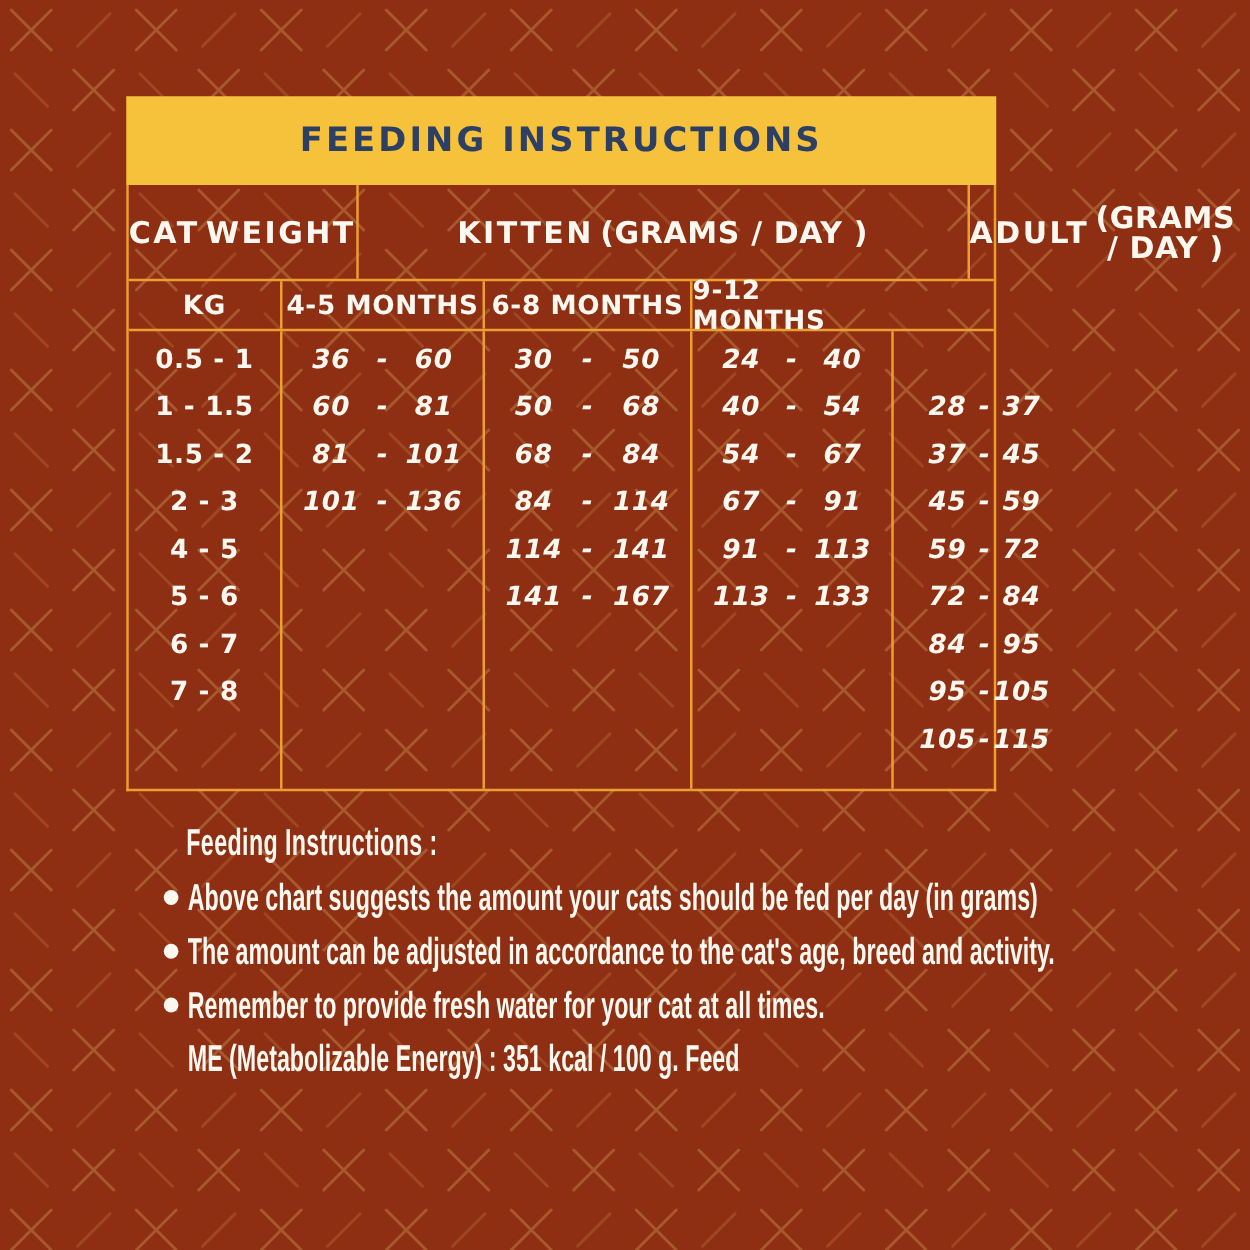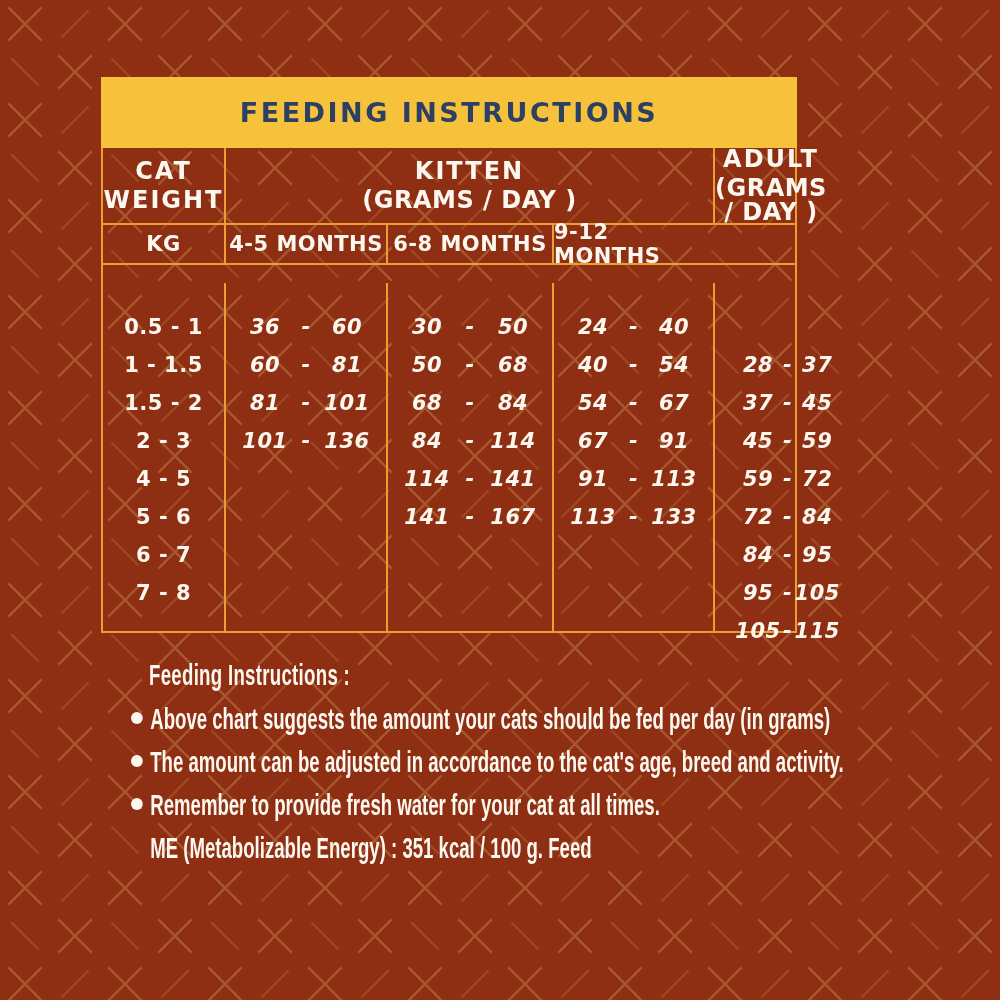--- a/index.html
+++ b/index.html
@@ -33,28 +33,28 @@
   .w-k45   { flex: 0 0 162px; }
   .w-k68   { flex: 0 0 166px; }
   .w-k912  { flex: 0 0 161px; }
   .w-adult { flex: 1 1 auto; }
   .w-kitten{ flex: 0 0 489px; }
   .hrow1 > div + div, .hrow2 > div + div, .data-area > div + div {
     border-left: 2px solid var(--border, #EC9E31);
   }
   .hrow1 > div, .hrow2 > div { box-sizing: border-box; }
   .hcell {
-    display: flex; flex-direction: column; align-items: center; justify-content: center;
+    display: flex; flex-direction: row; align-items: center; justify-content: center;
     gap: 5px; text-align: center;
   }
   .hcell .l1 { font-size: 24px; letter-spacing: 2px; line-height: 1; }
   .hcell .l2 { font-size: 24px; letter-spacing: 0.5px; line-height: 1; }
   .sub { display: flex; align-items: center; justify-content: center; font-size: 21px; letter-spacing: 0.5px; }
 
-  .data-col { box-sizing: border-box; padding-top: 25px; display: flex; flex-direction: column; margin-top: 18px; }
+  .data-col { box-sizing: border-box; padding-top: 3px; display: flex; flex-direction: column; }
   .data-cell {
     height: 38px; flex: none; display: flex; align-items: center;
     font-size: 21px; letter-spacing: 0.5px;
   }
   .weight-cell { justify-content: center; }
   .range-cell { padding: 0 14px; font-style: italic; }
   .col-adult .range-cell { padding: 0 18px; }
   .rmin, .rmax { flex: 0 0 50px; text-align: center; }
   .rdash { flex: 1 1 auto; text-align: center; }
 

